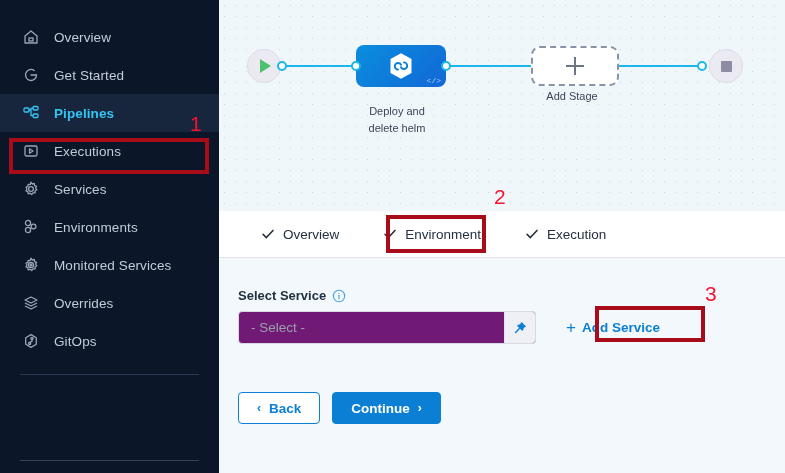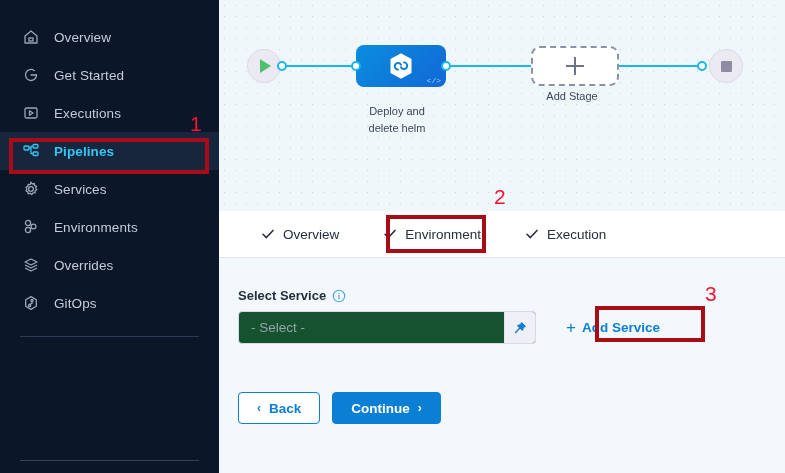--- a/index.html
+++ b/index.html
@@ -206,21 +206,21 @@
   }
   .field-label {
     font-size: 13px; font-weight: bold; color: #22303f;
   }
   .info-icon { width: 14px; height: 14px; flex: none; }
   #select-row { display: flex; align-items: center; gap: 0px; }
   #select-wrap {
     position: relative;
     width: 298px; height: 33px;
     display: flex;
-    background: #14532d;
+    background: #701a75;
     border: 1px solid #d9dae5;
     border-radius: 4px;
     align-items: center;
   }
   #select-value {
     flex: 1;
     font-size: 13.5px;
     color: #9aa1ad;
     padding-left: 12px;
   }
@@ -308,63 +308,73 @@
     <div class="nav-item">
       <span class="nav-icon">
         <svg width="18" height="18" viewBox="0 0 18 18" fill="none" stroke-width="1.3">
           <path d="M14.5 9a5.5 5.5 0 1 1-2.3-4.5" stroke-linecap="round"></path>
           <path d="M9 9 L14.5 9" stroke-linecap="round"></path>
         </svg>
       </span>
       <span class="nav-label">Get Started</span>
     </div>
 
-    <div class="nav-item">
-      <span class="nav-icon">
-        <svg width="18" height="18" viewBox="0 0 18 18" fill="none" stroke-width="1.3">
-          <rect x="3" y="4" width="12" height="10" rx="1.5"></rect>
-          <path d="M7.5 6.8 L11 9 L7.5 11.2 Z" stroke-linejoin="round"></path>
-        </svg>
-      </span>
-      <span class="nav-label">Executions</span>
-    </div>
-
     <div class="nav-item active">
       <span class="nav-icon">
         <svg width="18" height="18" viewBox="0 0 18 18" fill="none" stroke-width="1.3">
           <rect x="2" y="4" width="5" height="4" rx="1"></rect>
           <rect x="11" y="2.5" width="5" height="3.5" rx="1"></rect>
           <rect x="11" y="10" width="5" height="3.5" rx="1"></rect>
           <path d="M7 6 L9 6 L9 4.3 L11 4.3 M9 6 L9 11.7 L11 11.7" stroke-linecap="round"></path>
         </svg>
       </span>
       <span class="nav-label">Pipelines</span>
     </div>
 
     <div class="nav-item">
       <span class="nav-icon">
         <svg width="18" height="18" viewBox="0 0 18 18" fill="none" stroke-width="1.3">
+          <rect x="3" y="4" width="12" height="10" rx="1.5"></rect>
+          <path d="M7.5 6.8 L11 9 L7.5 11.2 Z" stroke-linejoin="round"></path>
+        </svg>
+      </span>
+      <span class="nav-label">Executions</span>
+    </div>
+
+    <div class="nav-item">
+      <span class="nav-icon">
+        <svg width="18" height="18" viewBox="0 0 18 18" fill="none" stroke-width="1.3">
           <circle cx="9" cy="9" r="2.4"></circle>
           <path d="M9 2.2 L10.2 4 L12.3 3.5 L12.6 5.6 L14.6 6.3 L13.6 8.1 L14.9 9.8 L13.1 10.8 L13.1 12.9 L11 12.8 L9.7 14.5 L8.2 13.2 L6.2 13.8 L5.8 11.7 L4 10.8 L5 9 L4 7.2 L5.9 6.4 L6.2 4.3 L8.2 4.6 Z" stroke-linejoin="round"></path>
         </svg>
       </span>
       <span class="nav-label">Services</span>
     </div>
 
     <div class="nav-item">
       <span class="nav-icon">
         <svg width="18" height="18" viewBox="0 0 18 18" fill="none" stroke-width="1.3">
           <circle cx="6" cy="5" r="2.6"></circle>
           <circle cx="11.5" cy="8.5" r="2.4"></circle>
           <circle cx="6" cy="12" r="2.6"></circle>
         </svg>
       </span>
       <span class="nav-label">Environments</span>
     </div>
 
+    <div class="nav-item">
+      <span class="nav-icon">
+        <svg width="18" height="18" viewBox="0 0 18 18" fill="none" stroke-width="1.3">
+          <circle cx="9" cy="9" r="2.6"></circle>
+          <circle cx="9" cy="9" r="1"></circle>
+          <path d="M9 2.2 L10.2 4 L12.3 3.5 L12.6 5.6 L14.6 6.3 L13.6 8.1 L14.9 9.8 L13.1 10.8 L13.1 12.9 L11 12.8 L9.7 14.5 L8.2 13.2 L6.2 13.8 L5.8 11.7 L4 10.8 L5 9 L4 7.2 L5.9 6.4 L6.2 4.3 L8.2 4.6 Z" stroke-linejoin="round"></path>
+        </svg>
+      </span>
+      <span class="nav-label">Monitored Services</span>
+    </div>
 
     <div class="nav-item">
       <span class="nav-icon">
         <svg width="18" height="18" viewBox="0 0 18 18" fill="none" stroke-width="1.3">
           <path d="M9 3 L15 6 L9 9 L3 6 Z" stroke-linejoin="round"></path>
           <path d="M3 9 L9 12 L15 9" stroke-linejoin="round"></path>
           <path d="M3 12 L9 15 L15 12" stroke-linejoin="round"></path>
         </svg>
       </span>
       <span class="nav-label">Overrides</span>

